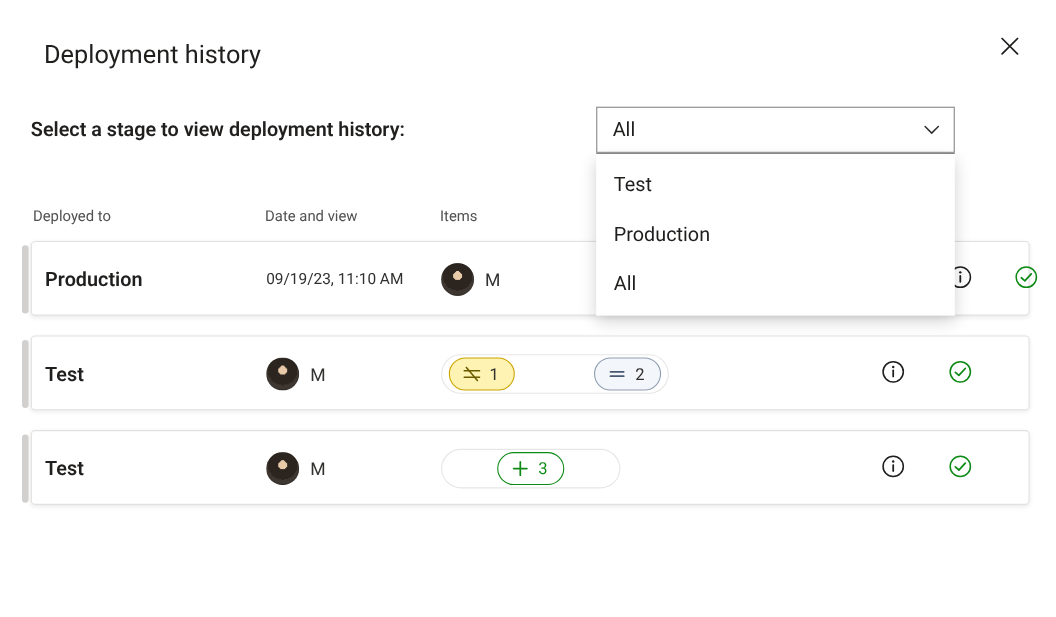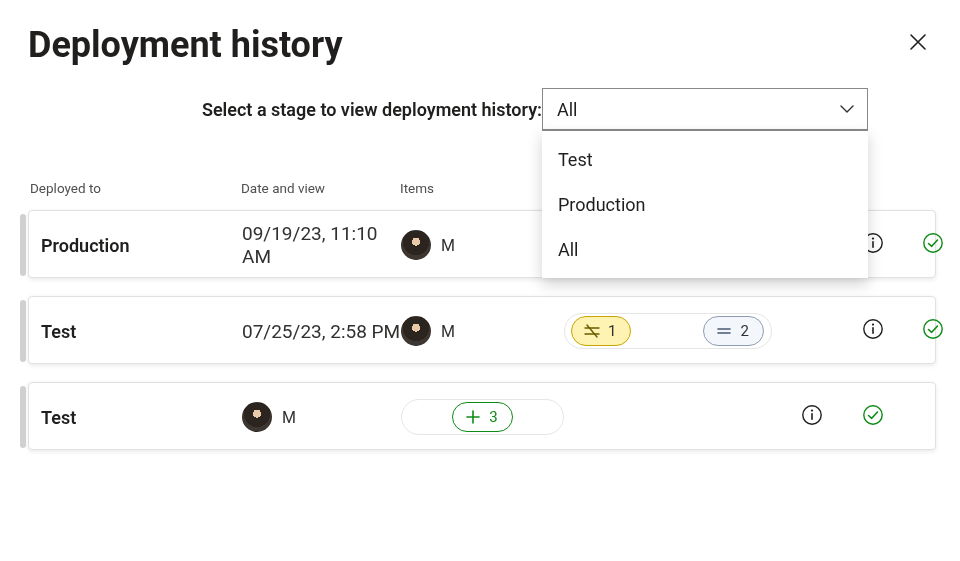--- a/index.html
+++ b/index.html
@@ -10,28 +10,28 @@
     font-family: "Segoe UI", -apple-system, BlinkMacSystemFont, Roboto, "Helvetica Neue", Arial, sans-serif;
     color: #201f1e;
     overflow: hidden;
   }
   .root { padding: 24px 24px 0 28px; position: relative; width: 960px; }
 
   .header-row {
     display: flex; justify-content: space-between; align-items: flex-start;
     margin-bottom: 22px;
   }
-  .page-title { font-size: 36px; font-weight: 700; margin: 0; }
+  .page-title { font-size: 23px; font-weight: 400; margin: 12px; }
   .close-btn {
     width: 28px; height: 28px; display: flex; align-items: center; justify-content: center;
     cursor: pointer; margin-top: 4px; margin-right: 4px;
   }
 
   .sub-row {
-    display: flex; justify-content: flex-end; align-items: center;
+    display: flex; justify-content: space-between; align-items: center;
     margin-bottom: 50px;
   }
   .sub-label { font-size: 18px; font-weight: 600; }
 
   .dropdown-wrap { position: relative; width: 394px; }
   .dropdown {
     width: 326px; height: 42px;
     border: 1px solid #8a8886;
     display: flex; align-items: center; justify-content: space-between;
     padding: 0 12px 0 14px;
@@ -72,21 +72,21 @@
   }
   .row-card {
     border: 1px solid #e1e1e1;
     border-radius: 4px;
     box-shadow: 0 1.5px 4px rgba(0,0,0,0.08);
     background: #fff;
     height: 68px;
   }
   .row-card .cell { display: flex; align-items: center; height: 68px; }
   .stage-cell { font-size: 18px; font-weight: 600; padding-left: 12px; }
-  .dt-cell { font-size: 19px; color: #323130; }
+  .dt-cell { font-size: 14px; color: #323130; }
   .by-cell { font-size: 16px; color: #323130; gap: 10px; }
   .avatar {
     width: 30px; height: 30px; border-radius: 50%;
     background: radial-gradient(circle at 50% 38%, #e8c9a8 0 18%, #2b241f 18% 60%, #3e3731 60% 100%);
     border: 1px solid rgba(0,0,0,.08);
     flex: 0 0 auto;
   }
 
   .items-cell {
     border: 1px solid #e6e6e6;
@@ -183,21 +183,20 @@
                 <circle cx="11" cy="11" r="9.2" fill="none" stroke="#0e8a16" stroke-width="1.4"></circle>
                 <path d="M6.5 11.5 L9.7 14.3 L15.5 8" fill="none" stroke="#0e8a16" stroke-width="1.6" stroke-linecap="round" stroke-linejoin="round"></path>
               </svg></span>
           </div>
         </div>
       </div>
       <div class="row-wrap">
         <div class="row-accent"></div>
         <div class="row-card grid">
           <div class="cell stage-cell">Test</div>
-          <div class="cell dt-cell">07/25/23, 2:58 PM</div>
           <div class="cell by-cell">
             <span class="avatar"></span>
             <span>M</span>
           </div>
           <div class="cell">
             <div class="items-cell">
               <span class="pill pill-yellow">
                 <span>
                   <svg width="16" height="14" viewBox="0 0 16 14">
                     <g stroke="#6b5b00" stroke-width="1.4" fill="none" stroke-linecap="round">

